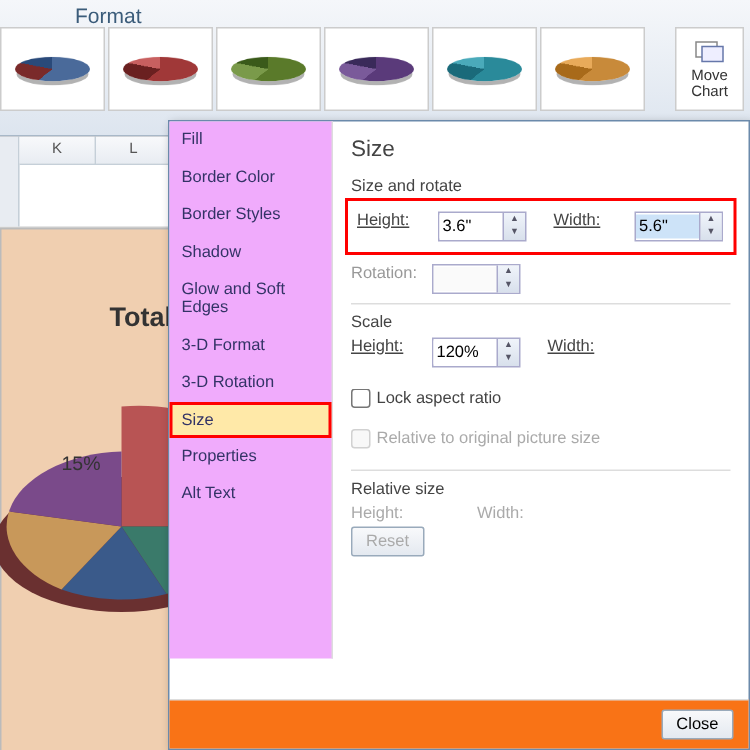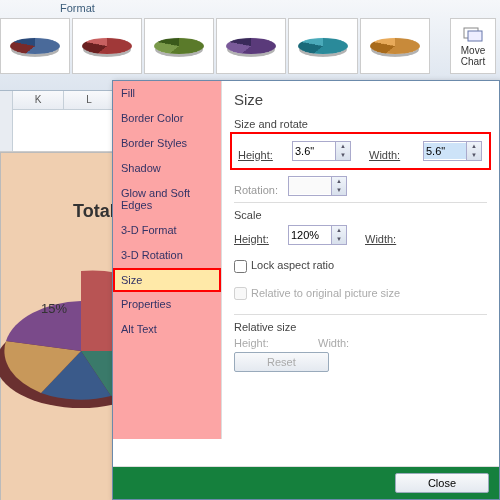--- a/index.html
+++ b/index.html
@@ -1,52 +1,52 @@
 <!DOCTYPE html>
 <html><head>
 <meta charset="utf-8">
 <style>
 body{margin:0;font-family:"Segoe UI",Tahoma,sans-serif;font-size:11px;background:#e8c5a8;overflow:hidden;width:500px;height:500px;position:relative}
 .ribbon{background:linear-gradient(#f5f7fa,#dde5ef);height:90px;border-bottom:1px solid #a8b8c8;position:relative}
-.tab-label{position:absolute;top:2px;left:60px;font-size:11px;color:#3b5c7a}
+.tab-label{position:absolute;top:2px;left:50px;font-size:14px;color:#3b5c7a}
 .chart-styles{position:absolute;top:18px;left:0;display:flex;gap:2px}
 .style-thumb{width:68px;height:54px;background:#fff;border:1px solid #ccc;display:flex;align-items:center;justify-content:center}
 .pie3d{width:50px;height:28px;border-radius:50%;background:conic-gradient(var(--c1) 0 60%, var(--c2) 60% 80%, var(--c3) 80% 100%);transform:rotateX(55deg);box-shadow:0 6px 0 -1px rgba(0,0,0,.3)}
 .move-chart{position:absolute;right:4px;top:18px;width:44px;height:54px;background:#fff;border:1px solid #ccc;display:flex;flex-direction:column;align-items:center;justify-content:center;font-size:10px;color:#333}
 .sheet-area{background:#fff;height:60px;border-bottom:1px solid #ccc;display:flex}
 .col-hdr{width:50px;height:18px;background:linear-gradient(#f8f9fb,#e8ecf2);border-right:1px solid #c5cfd8;border-bottom:1px solid #c5cfd8;text-align:center;line-height:18px;color:#555;font-size:10px}
 .chart-back{position:absolute;left:0;top:152px;width:200px;height:348px;background:#f0cfb0;border:1px solid #bbb}
 .chart-title{position:absolute;left:72px;top:48px;font-weight:bold;font-size:18px;color:#333}
 .pie-big{position:absolute;left:-10px;top:100px;width:180px;height:180px}
 .dialog{position:absolute;left:112px;top:80px;width:386px;height:418px;background:#fff;border:1px solid #6b8aab;box-shadow:2px 2px 6px rgba(0,0,0,.3)}
 .titlebar{height:26px;background:linear-gradient(#e8eef6,#cdd9e8);border-bottom:1px solid #b0c0d0;display:flex;align-items:center;padding:0 4px;font-size:11px;color:#333}
 .titlebar .spacer{flex:1}
 .winbtn{width:24px;height:16px;margin-left:2px;background:linear-gradient(#d8e2ef,#b8c8dc);border:1px solid #8aa0b8;border-radius:2px;display:flex;align-items:center;justify-content:center;font-size:10px;color:#444}
 .winbtn.close{background:linear-gradient(#e89090,#c85050);color:#fff}
 .dlg-body{display:flex;height:358px}
-.nav{width:108px;background:#fca5a5;border-right:1px solid #ddd}
+.nav{width:108px;background:#f0abfc;border-right:1px solid #ddd}
 .nav-item{padding:6px 8px;color:#336;cursor:pointer;border-bottom:1px solid transparent}
 .nav-item.sel{background:#ffe9a8;border:2px solid red;padding:4px 6px}
 .pane{flex:1;padding:10px 12px;color:#444}
 .pane h2{margin:0 0 10px 0;font-size:15px;font-weight:normal;color:#444}
 .grp-label{color:#444;margin:6px 0 4px 0}
-.row{display:flex;align-items:flex-end;gap:6px;margin:3px 0}
+.row{display:flex;align-items:flex-start;gap:6px;margin:3px 0}
 .row label{width:48px;text-align:left;text-decoration:underline;color:#444}
 .row label.noul{text-decoration:none;color:#999}
 .spin{display:flex;align-items:center;border:1px solid #aac;height:18px}
 .spin input{border:0;width:38px;height:16px;font-size:11px;padding:0 2px}
 .spin .arrows{width:14px;height:18px;background:linear-gradient(#f0f4fa,#d8e0ec);border-left:1px solid #aac;display:flex;flex-direction:column}
 .spin .arrows div{flex:1;font-size:6px;text-align:center;line-height:9px;color:#556}
 .redbox{border:2px solid red;padding:4px 6px;margin:-2px -4px 6px -4px}
 input[type=checkbox]{margin:0 4px 0 0;vertical-align:middle}
 .cb-row{margin:14px 0;color:#444}
 .disabled{color:#aaa}
-.btn{background:linear-gradient(#f8f9fb,#e4e9f0);border:1px solid #9ab;padding:3px 32px;border-radius:2px;font-size:11px}
+.btn{background:linear-gradient(#f8f9fb,#e4e9f0);border:1px solid #9ab;padding:3px 9px;border-radius:2px;font-size:11px}
 .btn:disabled{color:#aaa}
-.dlg-footer{position:absolute;bottom:0;left:0;right:0;height:32px;border-top:1px solid #ddd;background:#15803d;display:flex;align-items:center;justify-content:flex-end;padding:0 10px}
+.dlg-footer{position:absolute;bottom:0;left:0;right:0;height:32px;border-top:1px solid #ddd;background:#f97316;display:flex;align-items:center;justify-content:flex-end;padding:0 10px}
 hr{border:0;border-top:1px solid #ddd;margin:6px 0}
 </style>
 </head>
 <body>
 
 <div class="ribbon">
   <div class="tab-label">Format</div>
   <div class="chart-styles">
     <div class="style-thumb">
         <div class="pie3d" style="--c1:#4a6a9a;--c2:#7a2a2a;--c3:#2a4a7a"></div>

